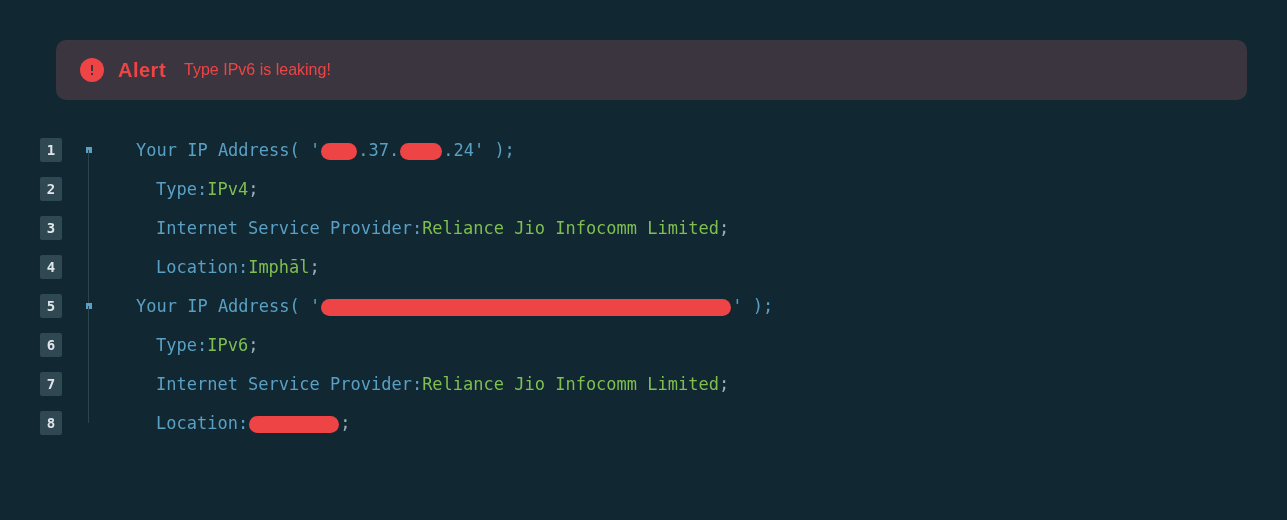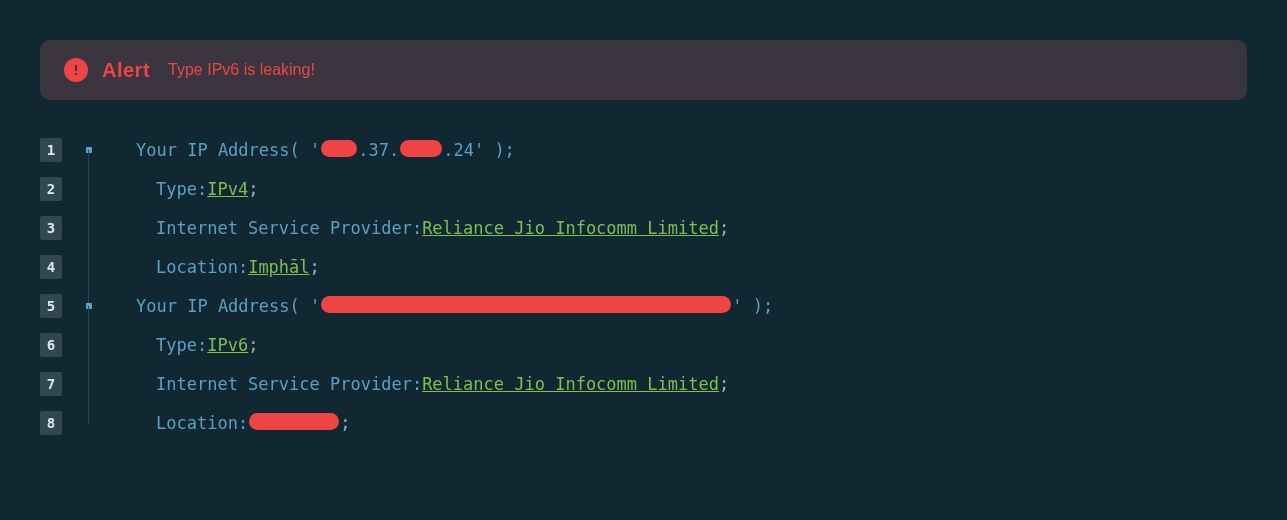--- a/index.html
+++ b/index.html
@@ -5,21 +5,21 @@
   * { box-sizing: border-box; margin: 0; padding: 0; }
   body {
     background: #112732;
     font-family: -apple-system, BlinkMacSystemFont, "Segoe UI", sans-serif;
     width: 1287px;
     height: 520px;
     overflow: hidden;
     padding: 0;
   }
   .alert-banner {
-    margin: 40px 40px 30px 40px;
+    margin: 40px 40px 30px 56px;
     background: #3b353f;
     border-radius: 10px;
     padding: 18px 24px;
     display: flex;
     align-items: center;
     gap: 14px;
   }
   .alert-icon-wrap {
     width: 24px;
     height: 24px;
@@ -86,25 +86,25 @@
     position: absolute;
     left: 2px;
     width: 1px;
     background: #2a4450;
   }
   .vline.full { top: 0; bottom: 0; }
   .vline.from-mid { top: 50%; bottom: 0; }
   .vline.to-mid { top: 0; bottom: 50%; }
   .content {
     display: flex;
-    align-items: flex-start;
+    align-items: flex-end;
     white-space: nowrap;
   }
   .key { color: #5aa0c4; }
-  .val { color: #7fbf4f; text-decoration: underline; }
+  .val { color: #7fbf4f; }
   .punct { color: #9bb0ba; }
   .indent { display: inline-block; width: 20px; }
   .redact {
     display: inline-block;
     background: #ee4445;
     border-radius: 10px;
     height: 17px;
     vertical-align: middle;
     margin: 0 1px;
   }

